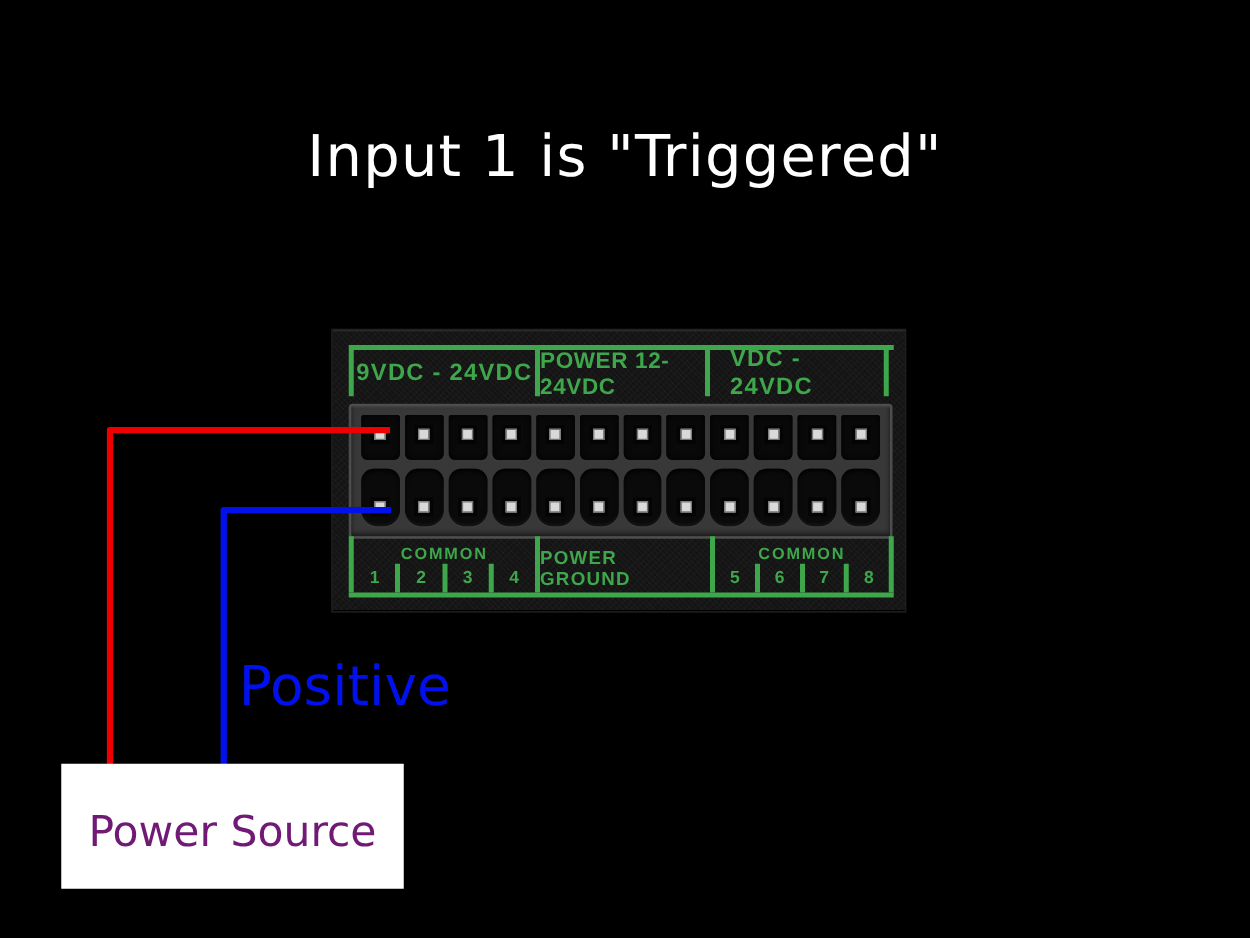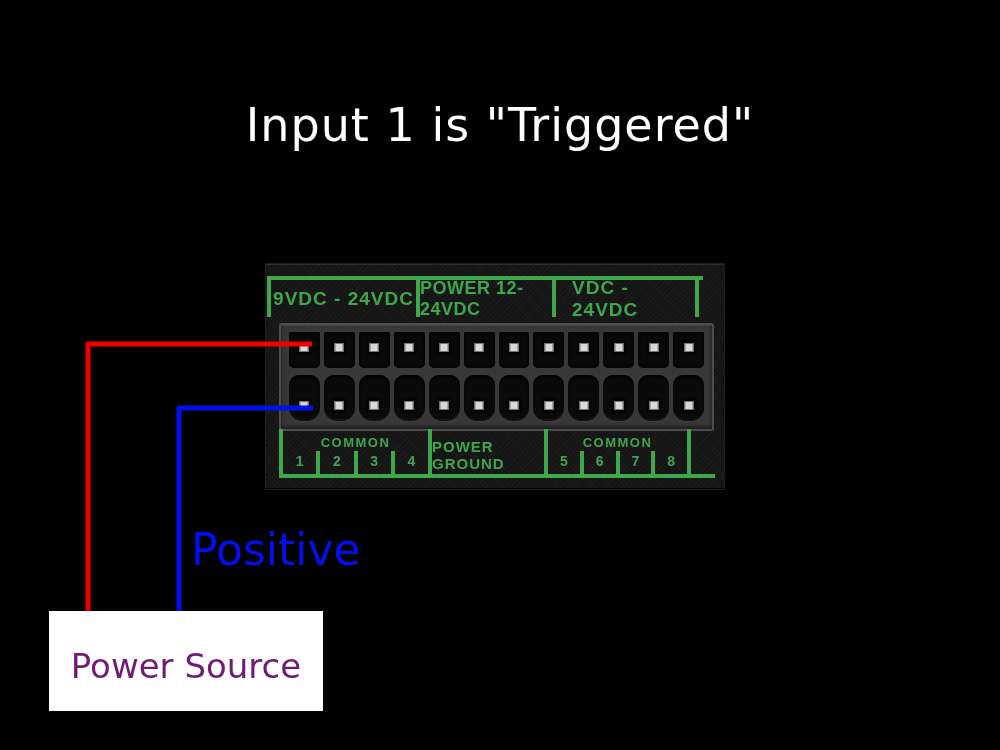--- a/index.html
+++ b/index.html
@@ -25,21 +25,21 @@
     background-color:#141414;
     background-image:
       repeating-linear-gradient(45deg, rgba(255,255,255,0.025) 0 1px, transparent 1px 3px),
       repeating-linear-gradient(-45deg, rgba(255,255,255,0.02) 0 1px, transparent 1px 4px);
     border:1px solid #1e1e1e;
     box-shadow: inset 0 1px 0 #2c2c2c, inset 0 -1px 0 #000, 0 0 10px rgba(0,0,0,0.9);}
 
   .stencil{color:var(--panel-green);font-family:"Liberation Sans", sans-serif;font-weight:bold;}
 
   
-  .top-row{position:absolute;left:1px;top:12px;width:436px;height:41px;display:flex;
+  .top-row{position:absolute;left:13px;top:12px;width:436px;height:41px;display:flex;
     border-top:4px solid var(--panel-green);}
   .tsec{border-left:4px solid var(--panel-green);display:flex;align-items:center;justify-content:center;}
   .tsec:last-child{border-right:4px solid var(--panel-green);}
   .tsec.s1{width:149px;font-size:19px;letter-spacing:1px;}
   .tsec.s2{width:136px;font-size:18px;letter-spacing:0.5px;}
   .tsec.s3{width:147px;font-size:19px;letter-spacing:1px;padding-left:16px;}
 
   
   .connector{position:absolute;left:13px;top:59px;width:435px;height:108px;
     background:#383838;border:2px solid #4d4d4d;border-radius:3px;
@@ -54,21 +54,21 @@
     background:#d9d9d9;border:1px solid #767676;box-shadow:0 0 0 3px #040404;}
   .cav-top .pin{top:11px;}
   .cav-bot .pin{top:26px;}
 
   
   .bottom-row{position:absolute;left:13px;top:165px;width:436px;height:49px;display:flex;
     border-bottom:4px solid var(--panel-green);}
   .bsec{border-left:4px solid var(--panel-green);display:flex;flex-direction:column;}
   .bsec:last-child{border-right:4px solid var(--panel-green);}
   .bsec.s1{width:149px;}
-  .bsec.s2{width:116px;align-items:flex-end;justify-content:center;}
+  .bsec.s2{width:140px;align-items:flex-end;justify-content:center;}
   .bsec.s3{width:147px;}
   .common-label{text-align:center;font-size:13px;letter-spacing:1.5px;margin-top:6px;}
   .pg-label{font-size:15px;letter-spacing:1px;word-spacing:7px;padding-top:6px;}
   .numrow{display:flex;margin-top:auto;height:23px;}
   .numcell{flex:1;text-align:center;font-size:14px;line-height:20px;}
   .numrow .numcell + .numcell{border-left:4px solid var(--panel-green);}
 
   
   .wires{position:absolute;left:0;top:0;width:1000px;height:750px;pointer-events:none;}
 

